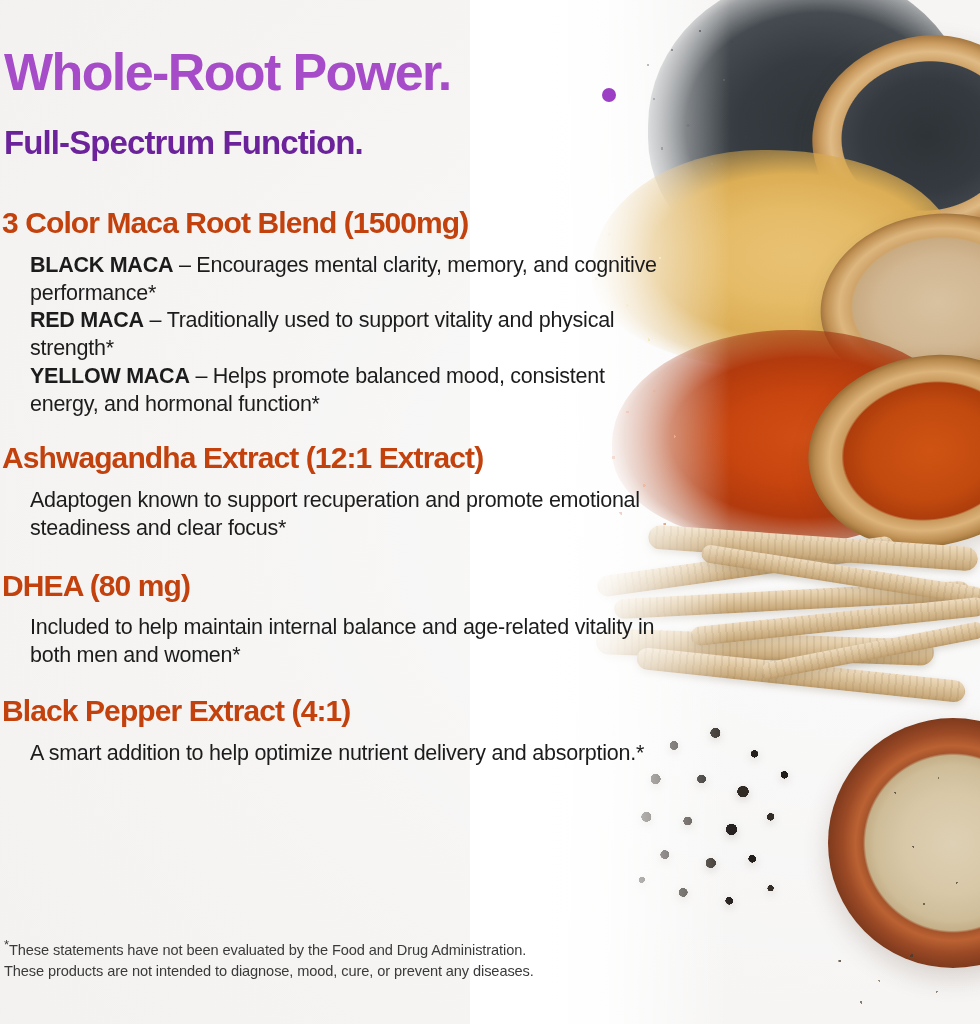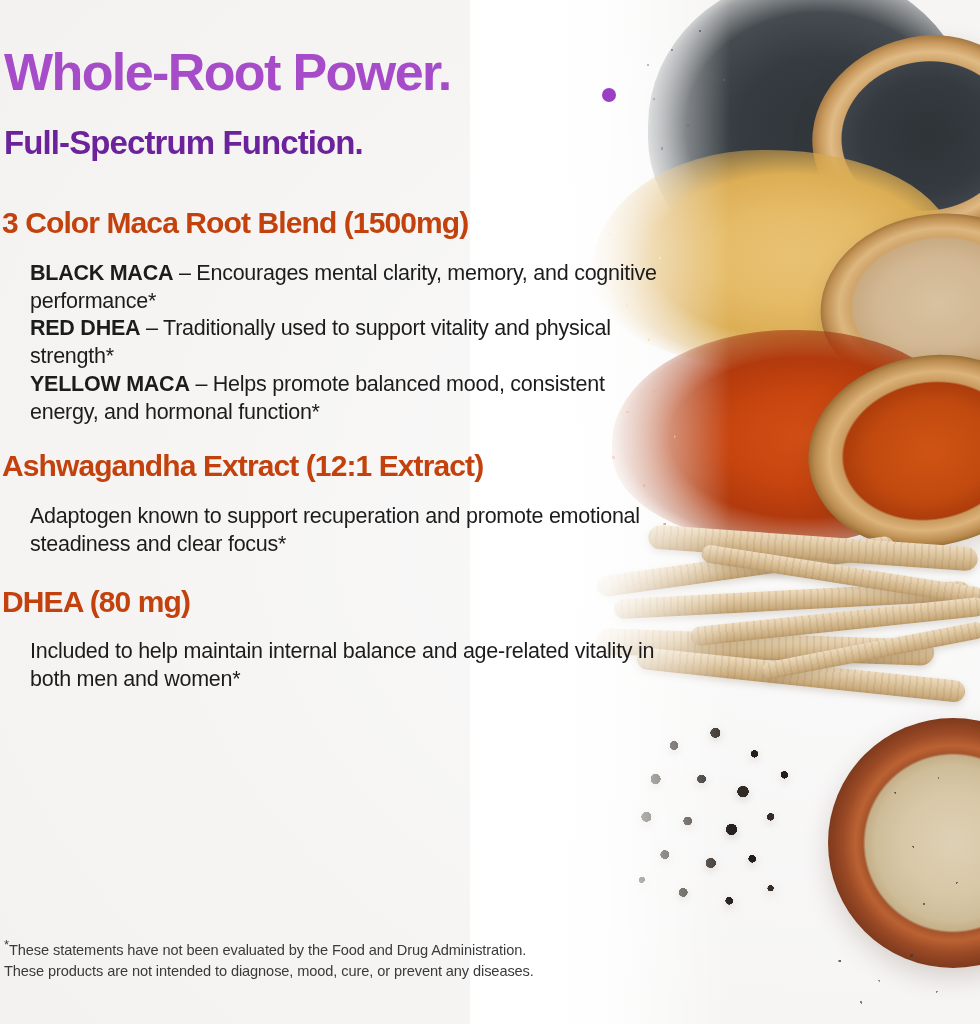--- a/index.html
+++ b/index.html
@@ -215,21 +215,21 @@
     white-space:nowrap;
   }
 
   .sections{ position:absolute; left:0; top:206px; width:660px; }
   .sec{ margin-bottom:0; }
   .sec-title{
     font-size:30px; font-weight:700; color:#c2410c;
     letter-spacing:-0.9px; line-height:1.12; white-space:nowrap;
     padding-left:2px;
   }
-  .sec-body{ padding-left:30px; margin-top:20px; }
+  .sec-body{ padding-left:30px; margin-top:12px; }
   .sec-body p{
     font-size:21.5px; color:#1c1c1c; line-height:1.30; letter-spacing:-0.25px;
   }
   .sec-body .lead{ font-weight:700; }
   .gap-a{ height:22px; }
   .gap-b{ height:26px; }
   .gap-c{ height:24px; }
 
   .disclaimer{
     position:absolute; left:4px; top:936px; width:660px;
@@ -279,21 +279,21 @@
 
     <div class="headline" style="color: rgb(166, 76, 200);">Whole-Root Power.</div>
     <div class="subhead" style="color: rgb(107, 34, 155);">Full-Spectrum Function.</div>
 
     <div class="sections">
 
       <div class="sec">
         <div class="sec-title">3 Color Maca Root Blend (1500mg)</div>
         <div class="sec-body">
           <p><span class="lead">BLACK MACA</span><span> – Encourages mental clarity, memory, and cognitive performance*</span></p>
-          <p><span class="lead">RED DHEA</span><span> – Traditionally used to support vitality and physical strength*</span></p>
+          <p><span class="lead">RED MACA</span><span> – Traditionally used to support vitality and physical strength*</span></p>
           <p><span class="lead">YELLOW MACA</span><span> – Helps promote balanced mood, consistent energy, and hormonal function*</span></p>
         </div>
       </div>
 
       <div class="gap-a"></div>
 
       <div class="sec">
         <div class="sec-title">Ashwagandha Extract (12:1 Extract)</div>
         <div class="sec-body">
           <p>Adaptogen known to support recuperation and promote emotional steadiness and clear focus*</p>
@@ -304,20 +304,26 @@
 
       <div class="sec">
         <div class="sec-title">DHEA (80 mg)</div>
         <div class="sec-body">
           <p>Included to help maintain internal balance and age-related vitality in both men and women*</p>
         </div>
       </div>
 
       <div class="gap-c"></div>
 
+      <div class="sec">
+        <div class="sec-title">Black Pepper Extract (4:1)</div>
+        <div class="sec-body">
+          <p>A smart addition to help optimize nutrient delivery and absorption.*</p>
+        </div>
+      </div>
 
     </div>
 
     <div class="disclaimer">
       <div><sup>*</sup><span>These statements have not been evaluated by the Food and Drug Administration.</span></div>
       <div>These products are not intended to diagnose, mood, cure, or prevent any diseases.</div>
     </div>
 
   </div>
 </div>

